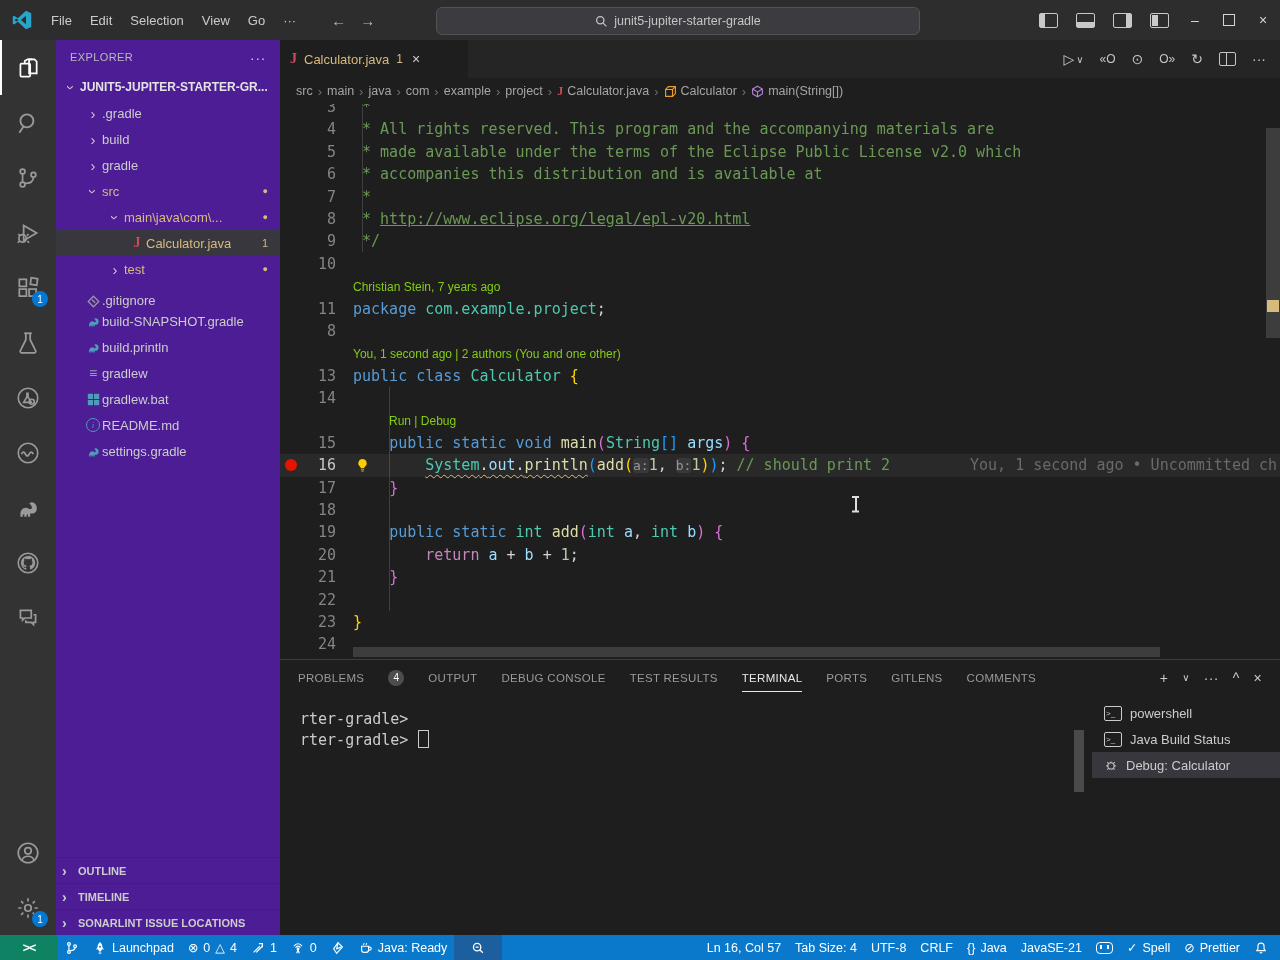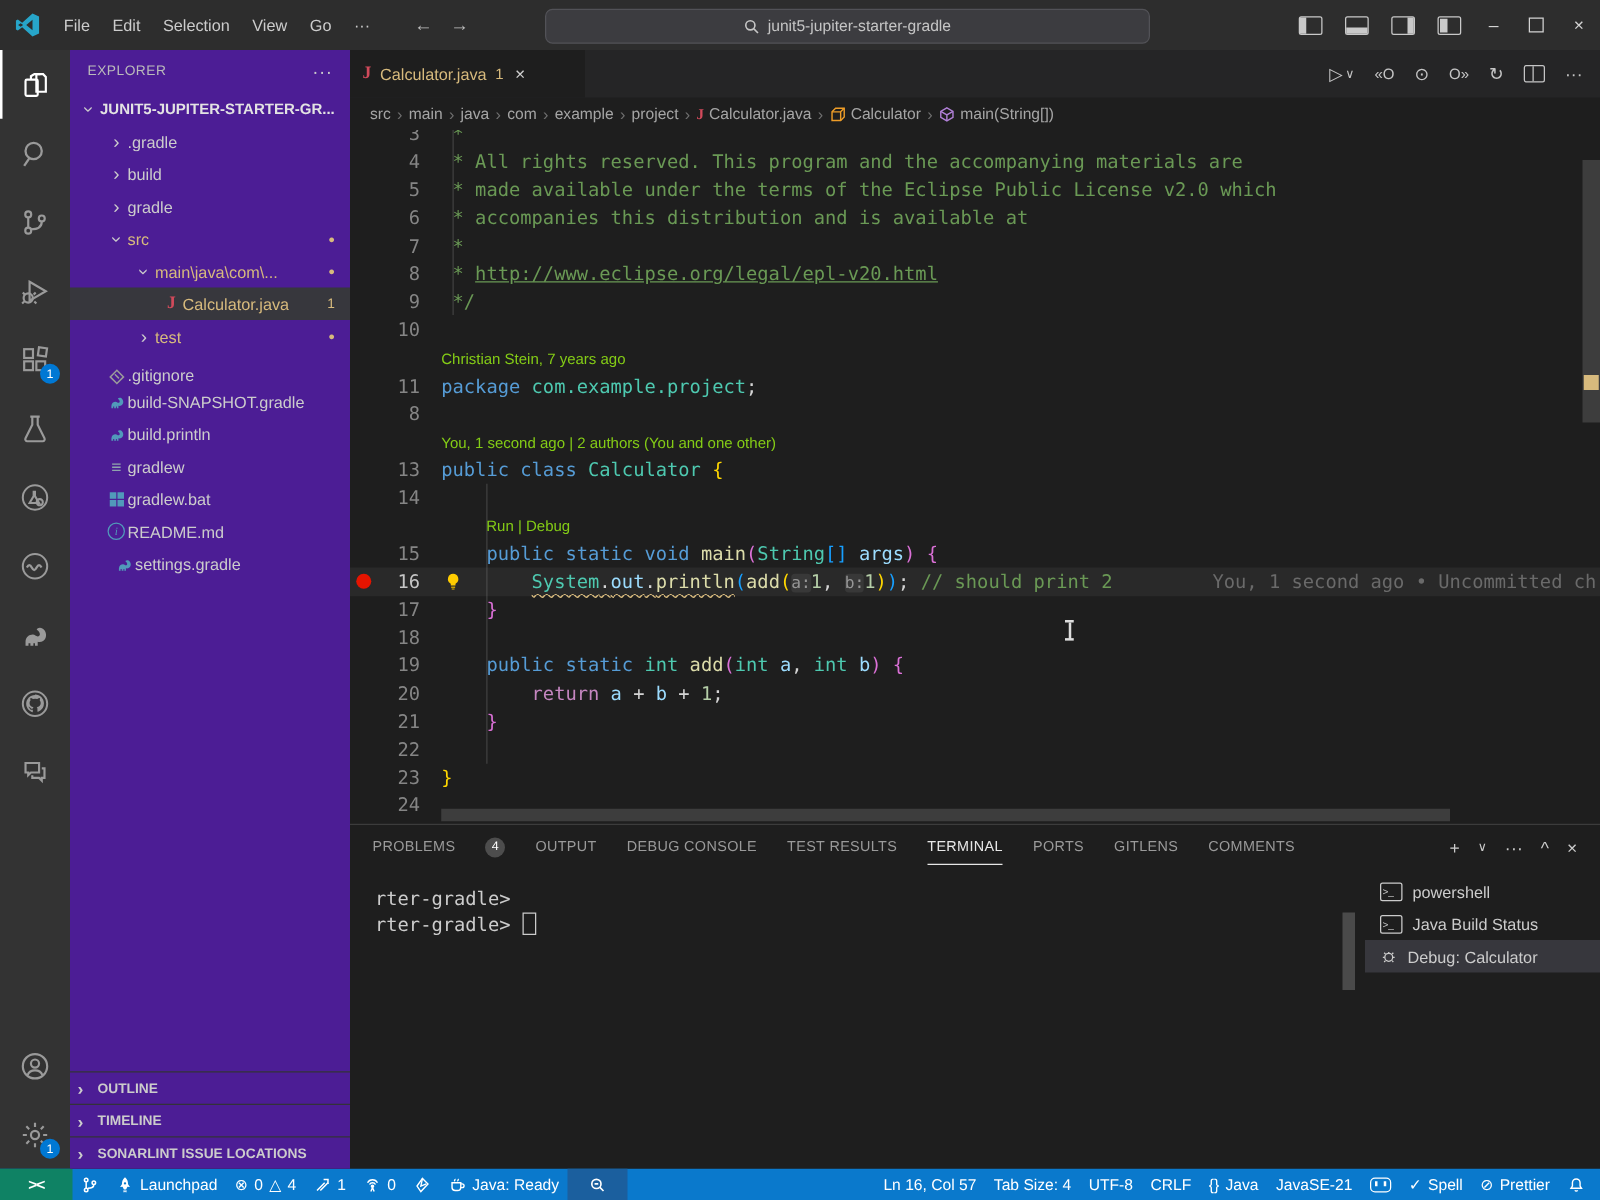--- a/index.html
+++ b/index.html
@@ -338,21 +338,21 @@
               </svg>
             </span>
             <span class="tlabel">gradlew.bat</span>
           </div>
           <div class="trow" style="padding-left: 28px;">
             <span class="fico">
               <span class="infico">i</span>
             </span>
             <span class="tlabel">README.md</span>
           </div>
-          <div class="trow" style=" margin-left: 34px;">
+          <div class="trow" style="padding-left: 28px;">
             <span class="fico">
               <svg width="15" height="15" viewBox="0 0 24 24" fill="#519aba">
                 <path d="M19 8.5c-1.4-2-3.8-2.4-5.4-1.2-.4.3-.3.8 0 1 .9.6 2 1.8 2 3.2 0 .9-.6 1.6-1.6 1.6-1.4 0-2-1.4-3.6-1.4-2.8 0-5.4 2-5.4 5.5V20h2.2v-2h1.4v2h2.2v-2h1.2v2H14v-3c2.4.6 4.8-.4 5.8-2.8.7-1.8.4-4-.8-5.7z"></path>
               </svg>
             </span>
             <span class="tlabel">settings.gradle</span>
           </div>
         </div>
       <div class="sbsections">
         <div class="sbsec">

